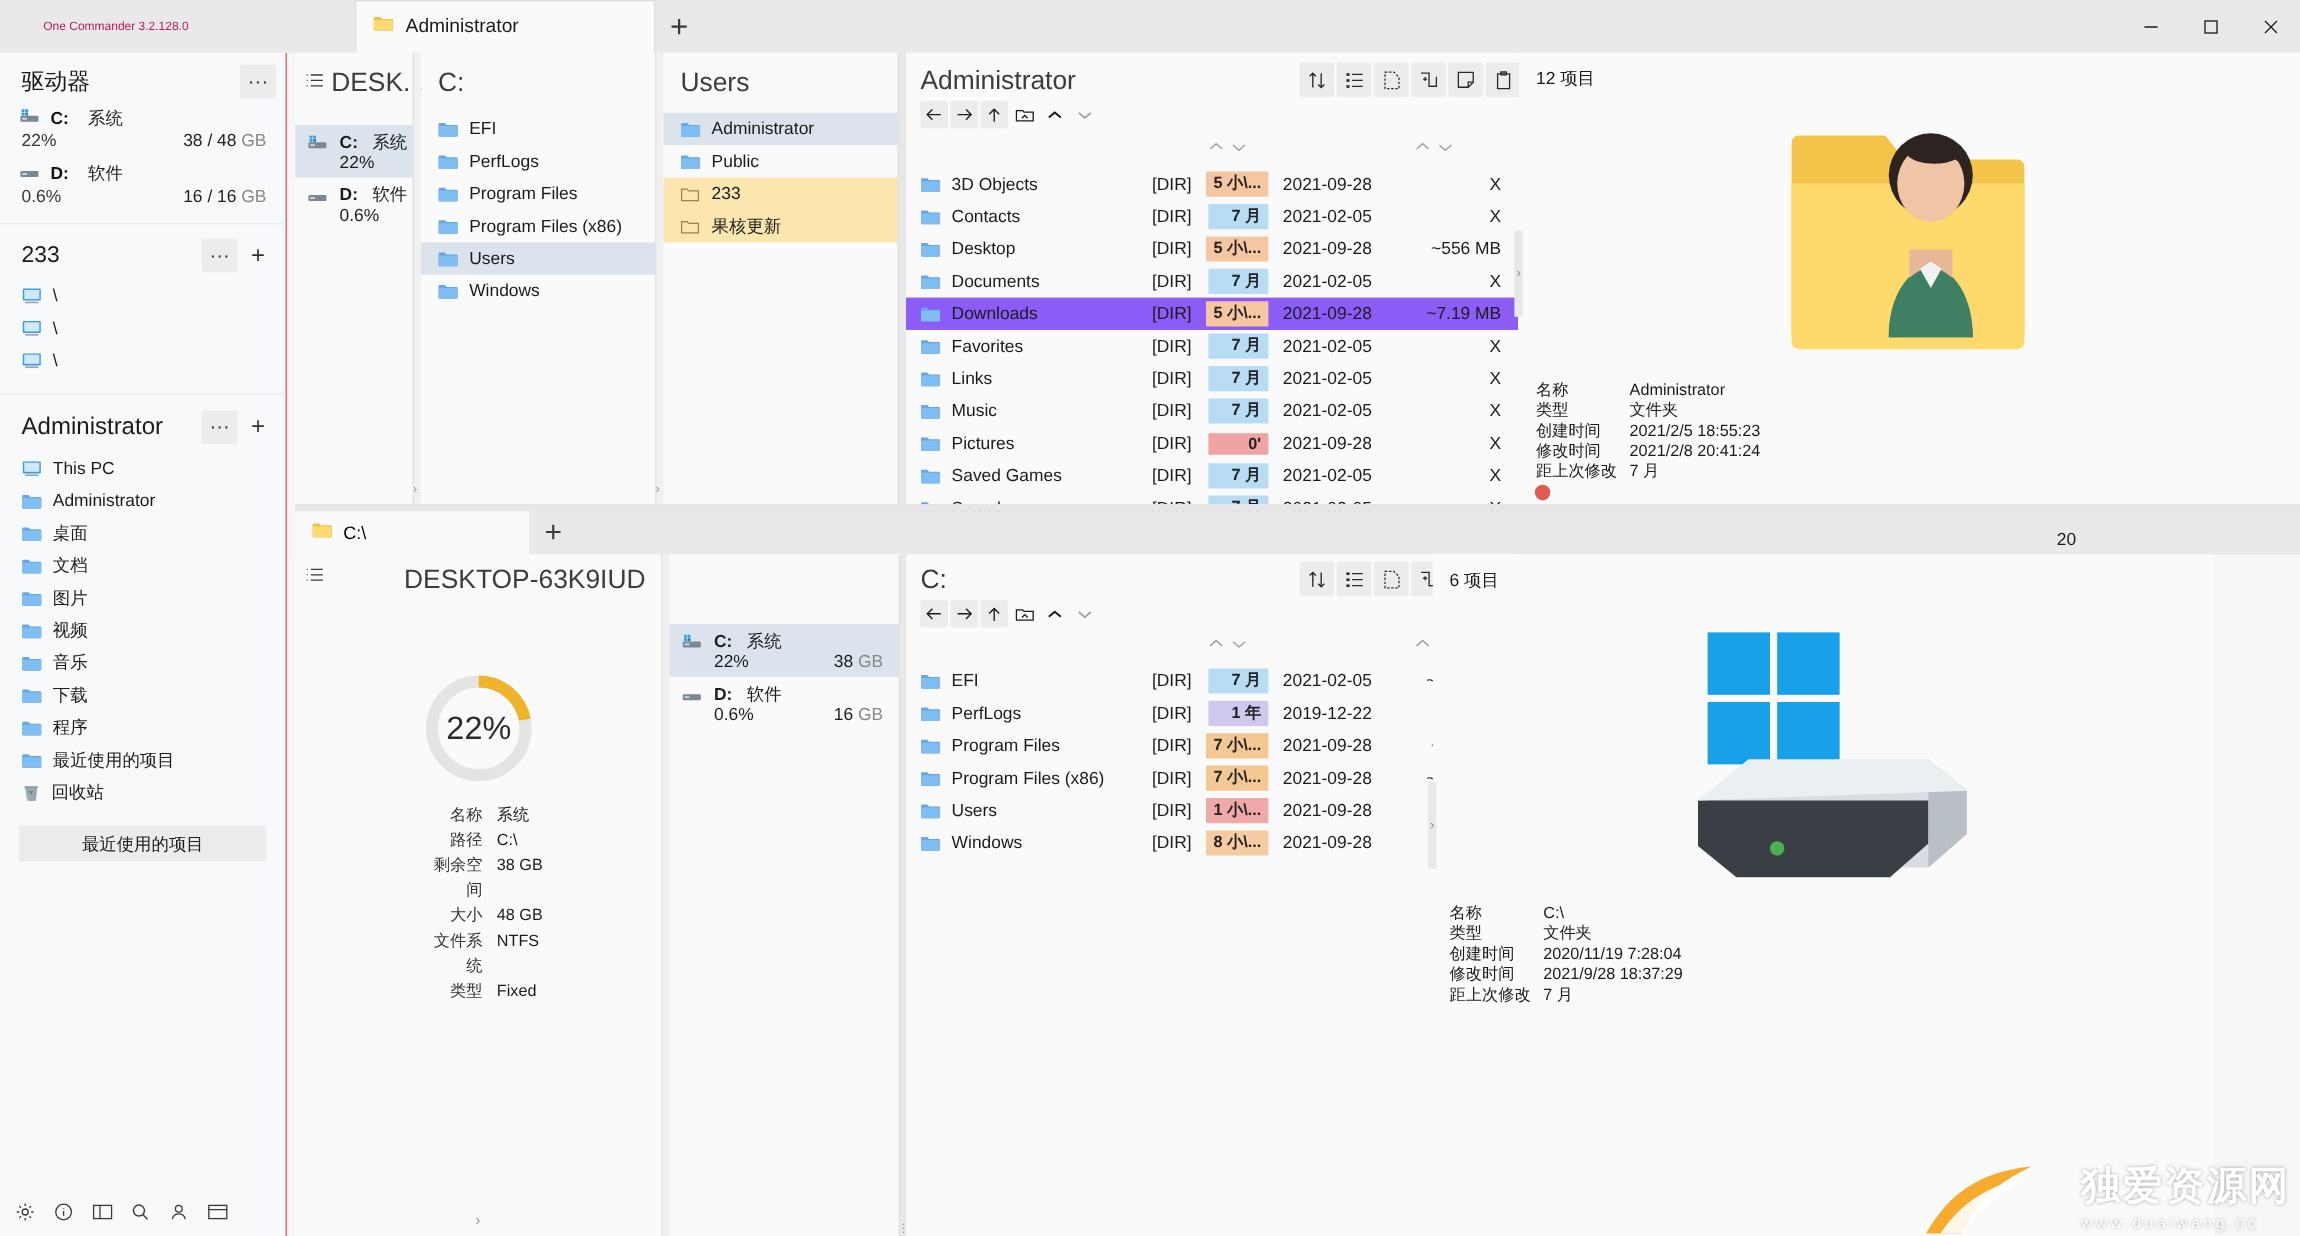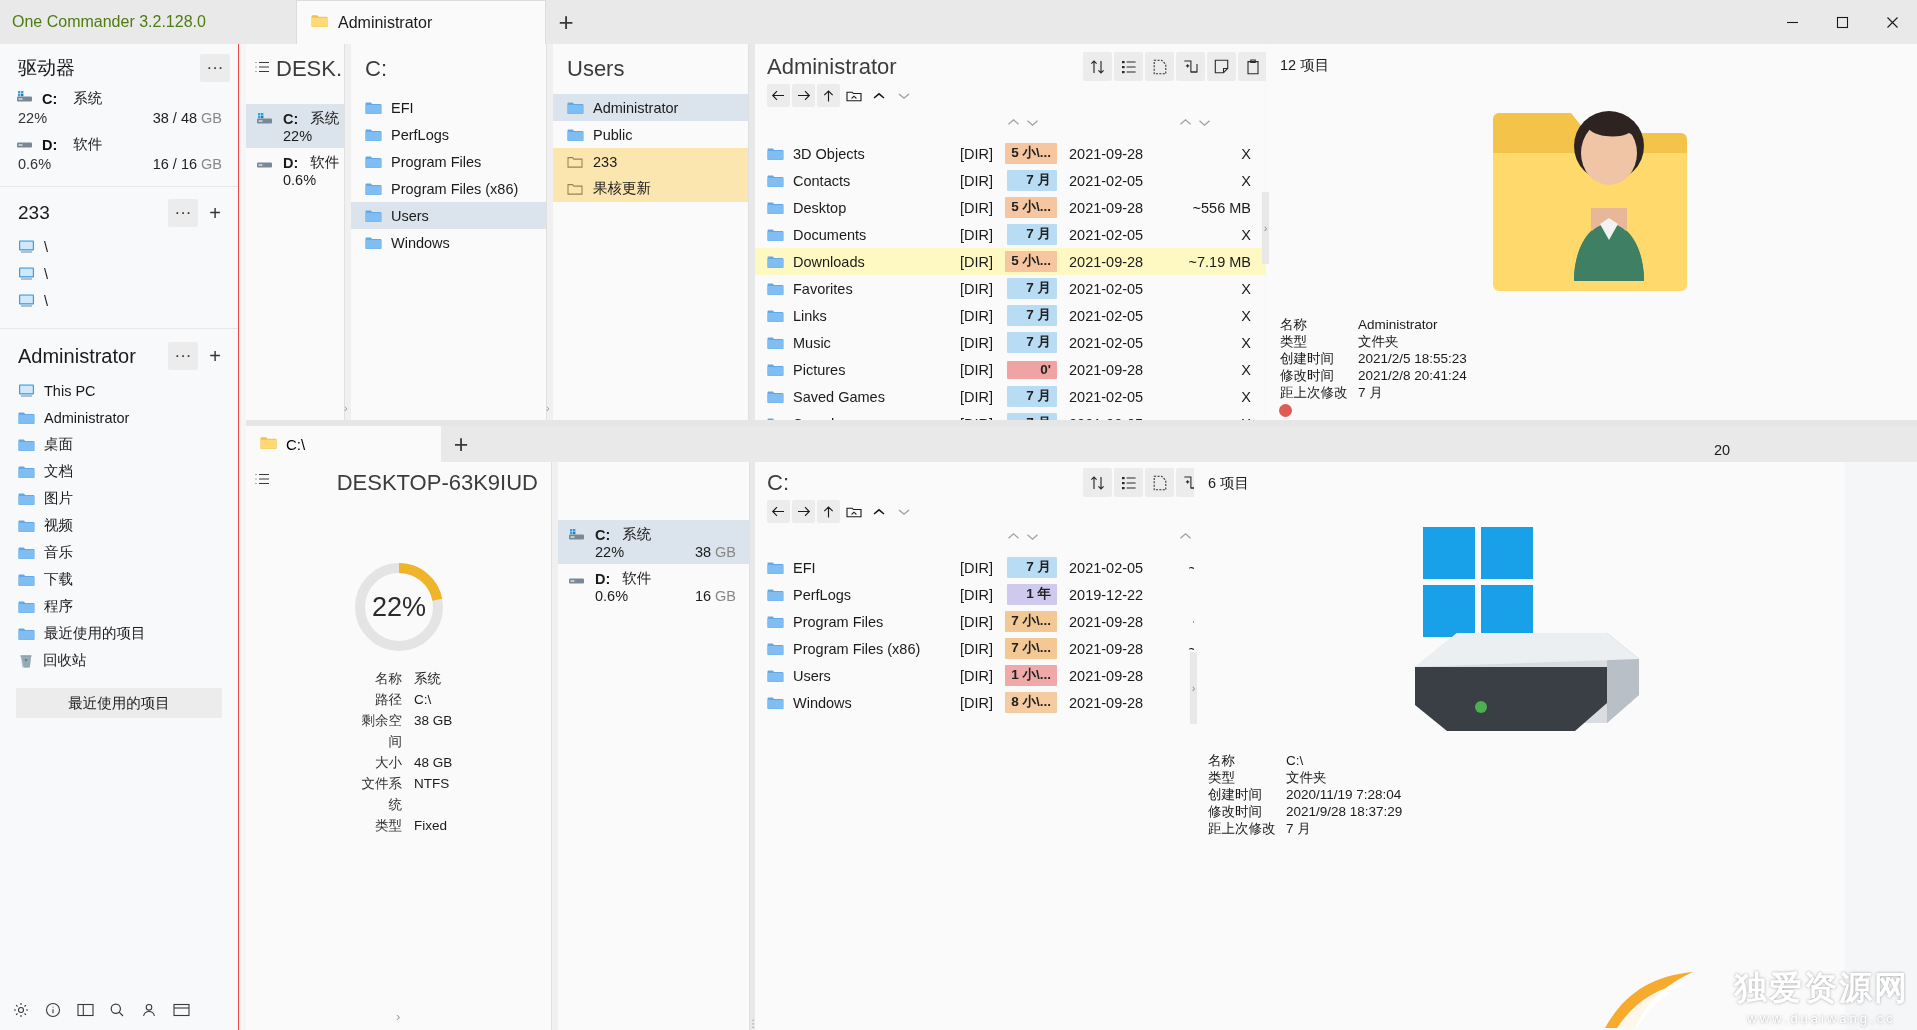--- a/index.html
+++ b/index.html
@@ -9,21 +9,21 @@
     background:#ffffff; overflow:hidden;
     -webkit-font-smoothing:antialiased;
   }
   .app { position:relative; width:1917px; height:1030px; background:#f5f6f7; }
 
   
   .titlebar {
     position:absolute; left:0; top:0; width:1917px; height:44px;
     background:#e9e9e9; display:flex; align-items:center;
   }
-  .app-title { margin-left:12px; font-size:16px; color:#4d7c0f; }
+  .app-title { margin-left:36px; font-size:10px; color:#be185d; }
   .tabstrip { position:absolute; left:296px; top:0; height:44px; display:flex; align-items:flex-end; }
   .tab {
     height:44px; min-width:250px; background:#fafafa; display:flex; align-items:center;
     padding:0 14px; border-top:1px solid #dcdcdc; border-left:1px solid #dcdcdc; border-right:1px solid #dcdcdc;
     font-size:16px; color:#1b1b1b; position:relative;
   }
   .tab .folder-ic { margin-right:10px; }
   .tab-add {
     width:40px; height:44px; display:flex; align-items:center; justify-content:center;
     font-size:26px; color:#3a3a3a; font-weight:300;
@@ -89,21 +89,21 @@
   .fl-title { font-size:22px; color:#3c3c3c; font-weight:300; }
   .navbar { display:flex; align-items:center; gap:2px; margin-top:4px; }
   .navbtn {
     width:23px; height:23px; display:flex; align-items:center; justify-content:center;
     color:#1b1b1b; background:#ececec; border-radius:2px;
   }
   .navbtn.flat { background:transparent; }
   .fl-row {
     display:flex; align-items:center; height:27px; font-size:14.5px; color:#1b1b1b;
   }
-  .fl-row.sel { background:#fef9c3; }
+  .fl-row.sel { background:#8b5cf6; }
   .fl-name { display:flex; align-items:center; flex:1; padding-left:12px; }
   .fl-name .ic { margin-right:9px; display:flex; }
   .fl-dir { width:60px; text-align:right; color:#1b1b1b; }
   .fl-age { width:66px; display:flex; justify-content:flex-end; padding-right:2px;font-weight:bold; }
   .age-badge {
     display:inline-block; min-width:50px; text-align:right; padding:1px 6px 2px 6px;
     font-size:13.5px; color:#222; border-radius:1px; white-space:nowrap; overflow:hidden;
   }
   .fl-date { width:110px; text-align:left; padding-left:10px; color:#1b1b1b; }
   .fl-size { width:96px; text-align:right; padding-right:14px; color:#1b1b1b; }
@@ -130,21 +130,21 @@
     position:absolute; left:0; top:0; width:100%; height:100%;
     display:flex; align-items:center; justify-content:center;
     font-size:27px; color:#2b2b2b; font-weight:300;
   }
   .gauge-props { margin-top:14px; font-size:13.5px; color:#1b1b1b; }
   .gauge-row { display:flex; line-height:21px; }
   .gauge-key { width:62px; text-align:right; padding-right:12px; color:#333; }
   .gauge-val { text-align:left; width:80px; }
 
   .wm {
-    position:absolute; right:8px; bottom:4px; text-align:center;
+    position:absolute; right:8px; bottom:4px; text-align:left;
     font-family:"Liberation Sans", sans-serif; pointer-events:none;
   }
   .wm-main { font-size:33px; font-weight:bold; color:#ffffff; letter-spacing:2px;
              text-shadow:0 0 3px rgba(0,0,0,.35); }
   .wm-sub { font-size:13px; color:#ffffff; letter-spacing:3px; text-shadow:0 0 3px rgba(0,0,0,.35); }
   .wm-swoosh { position:absolute; right:212px; bottom:-6px; }
 </style>
 </head>
 <body>
 

